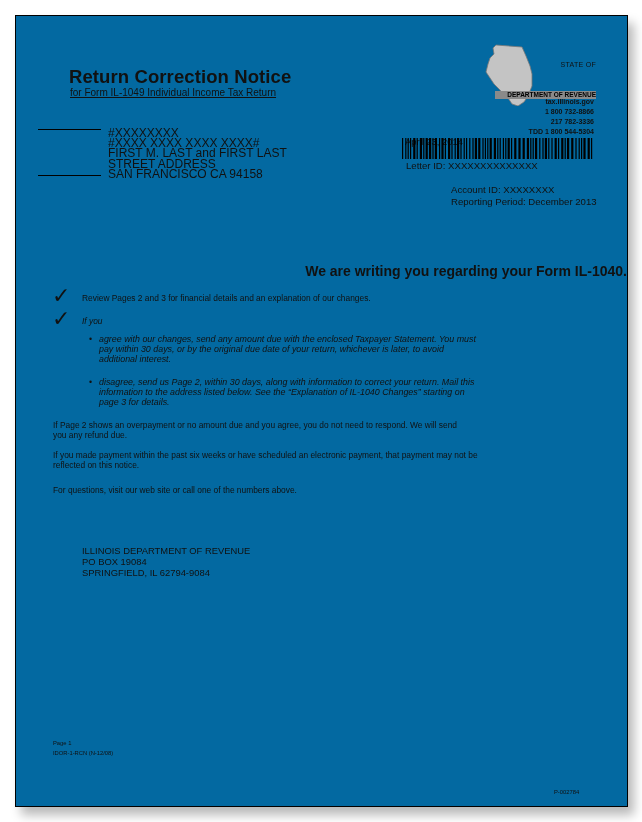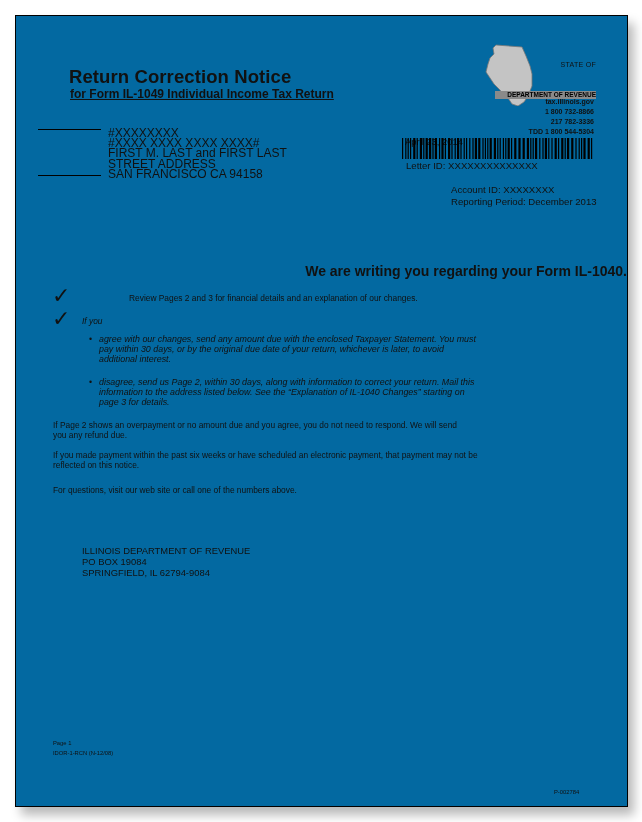--- a/index.html
+++ b/index.html
@@ -7,21 +7,21 @@
     width: 642px; height: 822px; background: #ffffff; position: relative; overflow: hidden;
     font-family: "Liberation Sans", sans-serif; color: #111;
   }
   .page {
     position: absolute; left: 15px; top: 15px; width: 611px; height: 790px;
     border: 1.5px solid #000; background: #0369a1;
     box-shadow: 6px 8px 10px rgba(0,0,0,0.28);
   }
   .abs { position: absolute; }
   .title { left: 53px; top: 50px; font-size: 18.5px; font-weight: bold; letter-spacing: 0.1px; }
-  .subtitle { left: 54px; top: 71px; font-size: 12px; font-weight: bold; text-decoration: underline; }
+  .subtitle { left: 54px; top: 71px; font-size: 10px; font-weight: normal; text-decoration: underline; }
   .rule { height: 1px; background: #000; }
   .addr { left: 107px; top: 127px; font-size: 12px; line-height: 10.2px; }
   .addr div { white-space: nowrap; }
 
   .logo { left: 483px; top: 43px; width: 112px; height: 62px; }
   .logo .state-of { position: absolute; right: 0; top: 17px; font-size: 7px; letter-spacing: 0.3px; }
   .logo .illinois { position: absolute; right: 0; top: 20px; font-size: 31px; font-weight: bold; letter-spacing: -1.5px; line-height: 31px; }
   .logo .dor { position: absolute; left: 11px; top: 47px; width: 101px; background: #8a8a8a; font-size: 6.5px; font-weight: bold; text-align: right; line-height: 7.5px; color: #000; }
   .contacts { right: 49px; top: 95px; font-size: 7px; font-weight: bold; text-align: right; line-height: 10px; }
   .date { left: 404px; top: 124px; font-size: 9.4px; }
@@ -144,21 +144,21 @@
 
   <div class="abs letterid" style="left:390px; top:144px;">Letter ID:  XXXXXXXXXXXXXX</div>
   <div class="abs acct" style="left:390px; top:168px;margin-left:45px;">
     <div>Account ID: XXXXXXXX</div>
     <div>Reporting Period: December 2013</div>
   </div>
 
   <div class="abs heading" style="top:247px;">We are writing you regarding your Form IL-1040.</div>
 
   <div class="abs check" style="left:36px; top:269px;">✓</div>
-  <div class="abs line1" style="left:66px; top:277px;margin-left:47px;">Review Pages 2 and 3 for financial details and an explanation of our changes.</div>
+  <div class="abs line1" style="left:66px; top:277px;">Review Pages 2 and 3 for financial details and an explanation of our changes.</div>
 
   <div class="abs check" style="left:36px; top:292px;">✓</div>
   <div class="abs ifyou" style="left:66px; top:300px;">If you</div>
 
   <div class="abs bullet" style="left:73px; top:318px; height:32px;">
     <span class="dot">•</span>
     <div class="txt">
       <div>agree with our changes, send any amount due with the enclosed Taxpayer Statement. You must</div>
       <div>pay within 30 days, or by the original due date of your return, whichever is later, to avoid</div>
       <div>additional interest.</div>

